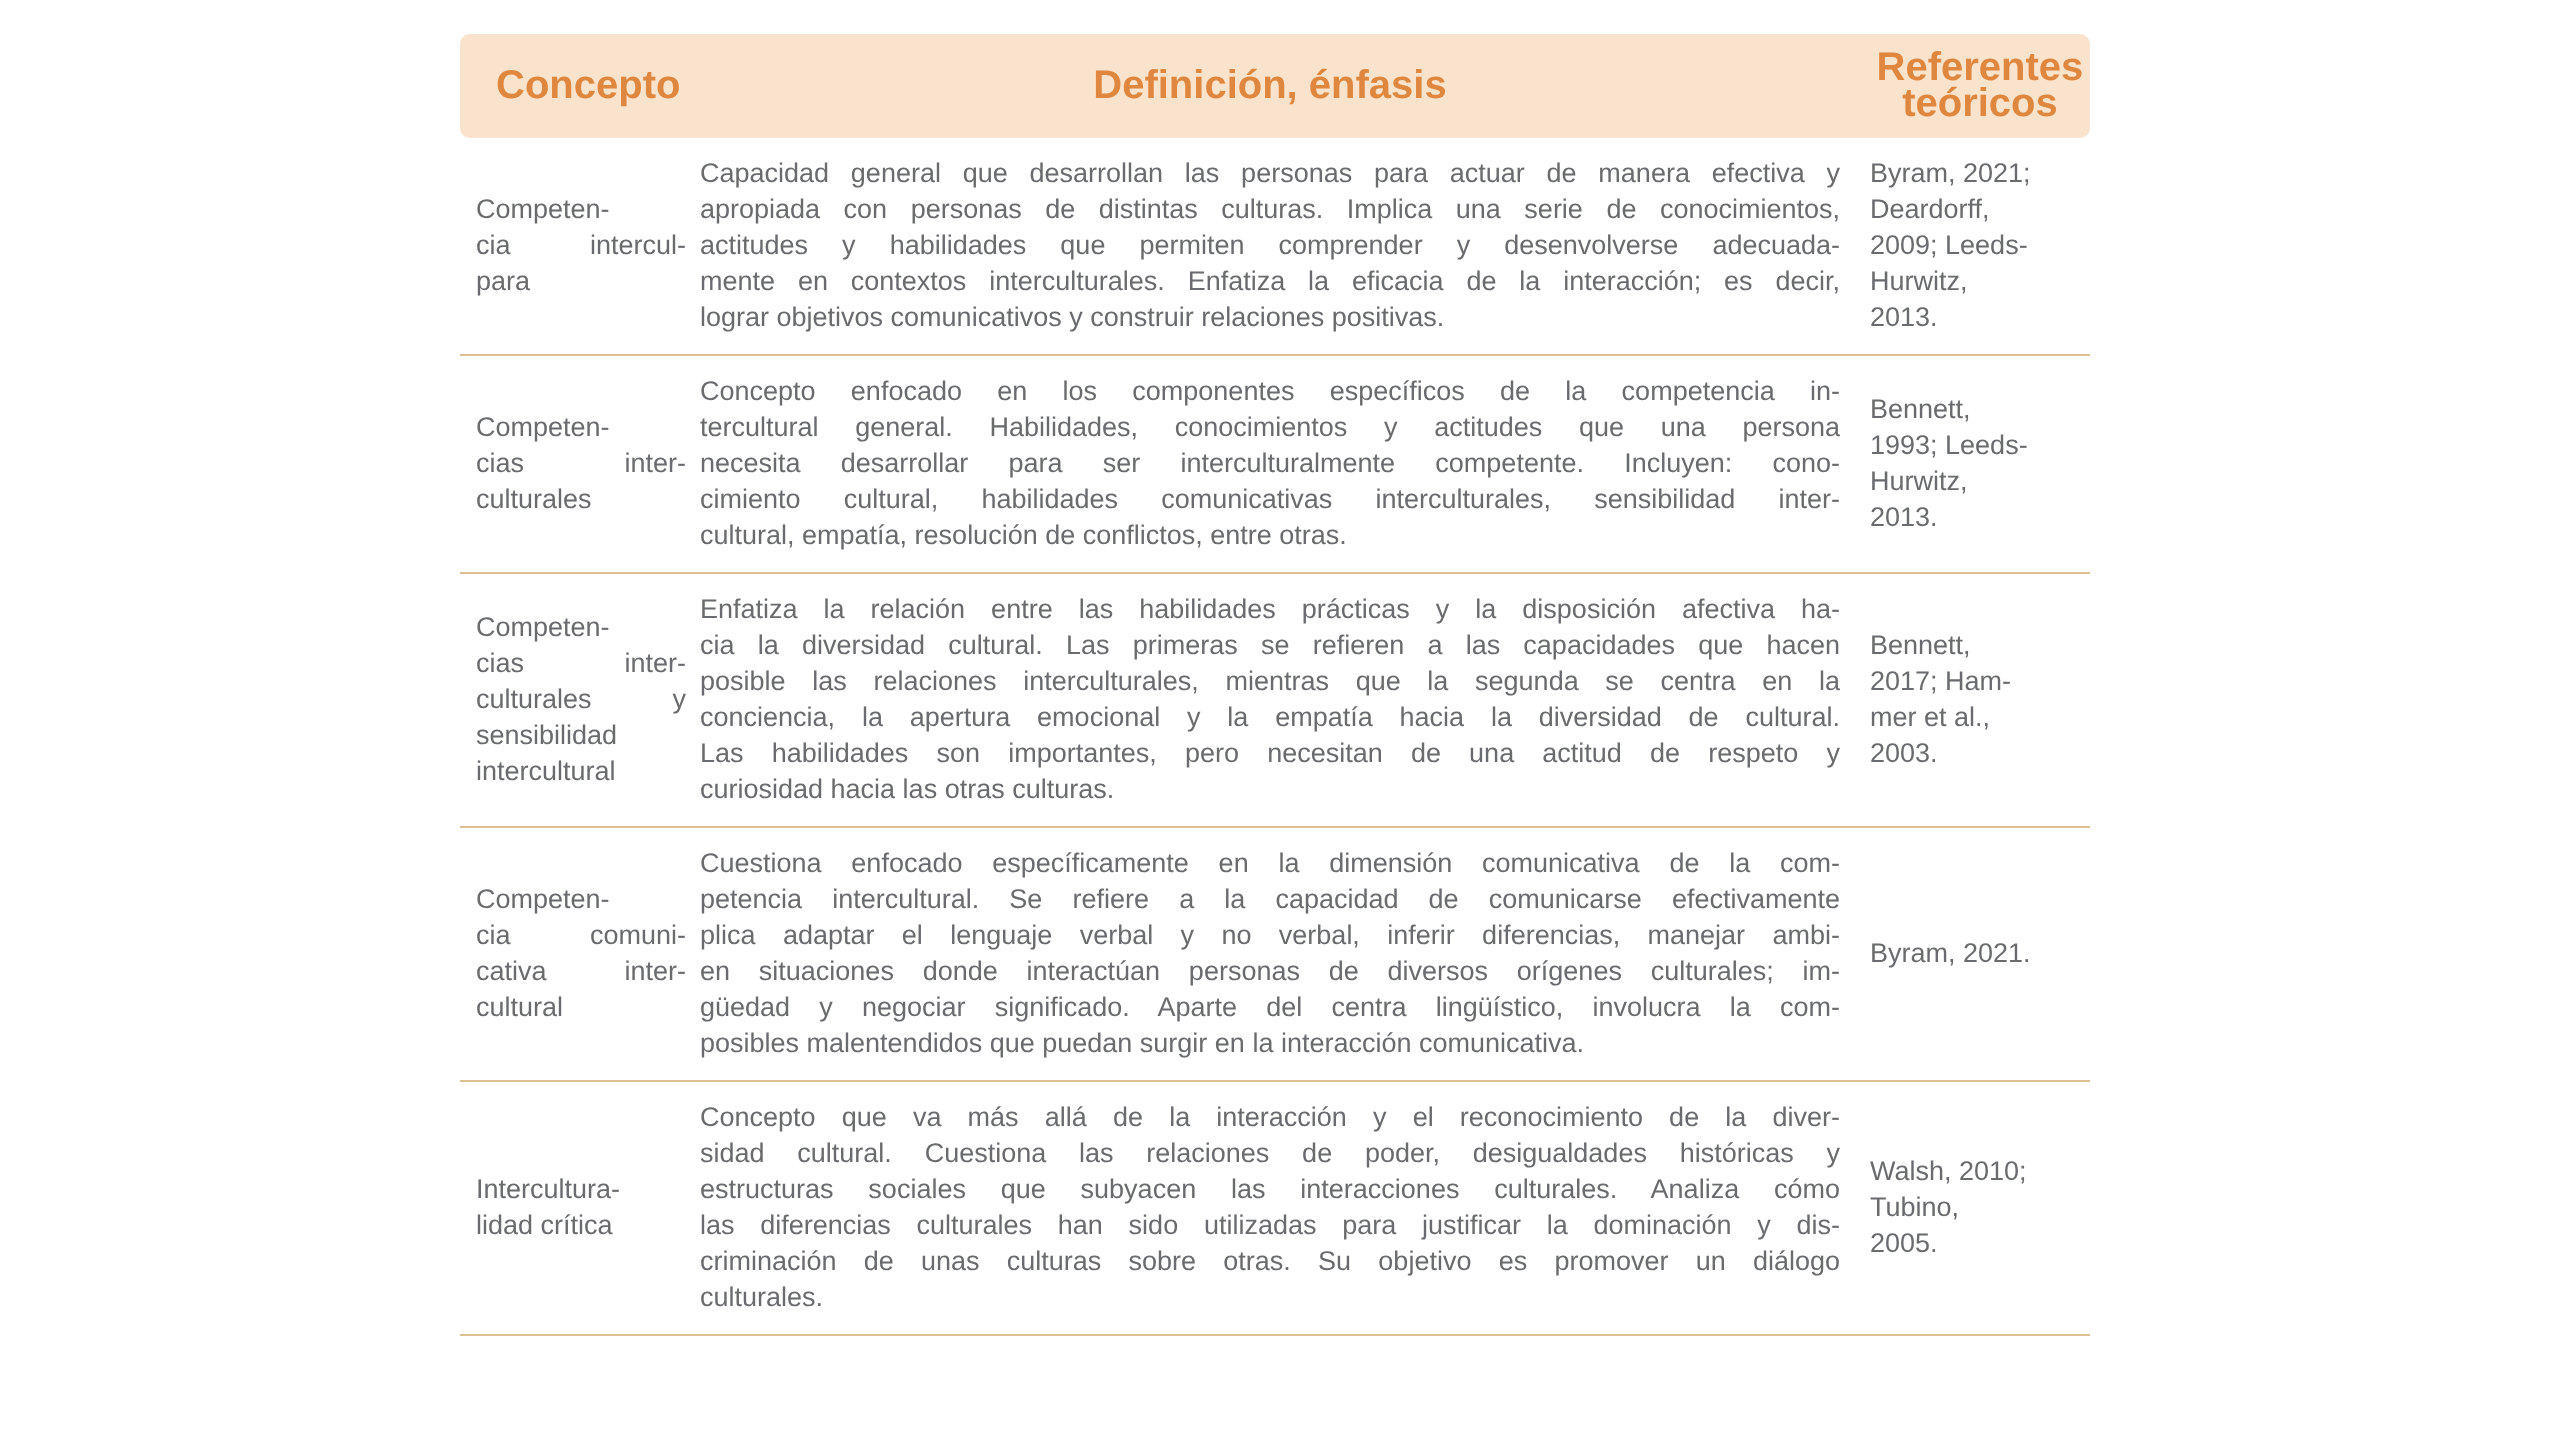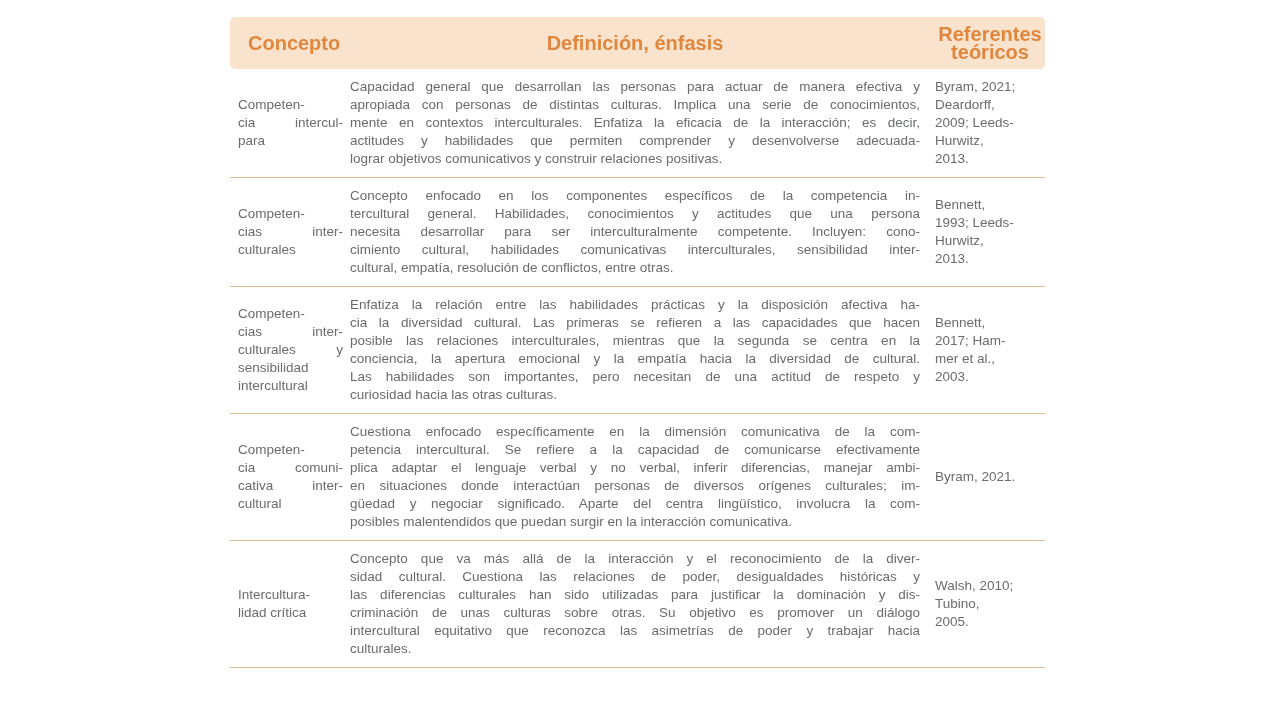--- a/index.html
+++ b/index.html
@@ -98,22 +98,22 @@
   <div class="tbody">
       <div class="trow">
         <div class="ccell">
           <div class="line jline">Competen-</div>
           <div class="line jline">cia intercul-</div>
           <div class="line">para</div>
         </div>
         <div class="dcell">
           <div class="line jline">Capacidad general que desarrollan las personas para actuar de manera efectiva y</div>
           <div class="line jline">apropiada con personas de distintas culturas. Implica una serie de conocimientos,</div>
+          <div class="line jline">actitudes y habilidades que permiten comprender y desenvolverse adecuada-</div>
           <div class="line jline">mente en contextos interculturales. Enfatiza la eficacia de la interacción; es decir,</div>
-          <div class="line jline">actitudes y habilidades que permiten comprender y desenvolverse adecuada-</div>
           <div class="line">lograr objetivos comunicativos y construir relaciones positivas.</div>
         </div>
         <div class="rcell">
           <div class="line">Byram, 2021;</div>
           <div class="line">Deardorff,</div>
           <div class="line">2009; Leeds-</div>
           <div class="line">Hurwitz,</div>
           <div class="line">2013.</div>
         </div>
       </div>
@@ -180,23 +180,23 @@
         </div>
       </div>
       <div class="trow">
         <div class="ccell">
           <div class="line jline">Intercultura-</div>
           <div class="line">lidad crítica</div>
         </div>
         <div class="dcell">
           <div class="line jline">Concepto que va más allá de la interacción y el reconocimiento de la diver-</div>
           <div class="line jline">sidad cultural. Cuestiona las relaciones de poder, desigualdades históricas y</div>
+          <div class="line jline">estructuras sociales que subyacen las interacciones culturales. Analiza cómo</div>
           <div class="line jline">las diferencias culturales han sido utilizadas para justificar la dominación y dis-</div>
           <div class="line jline">criminación de unas culturas sobre otras. Su objetivo es promover un diálogo</div>
-          <div class="line jline">intercultural equitativo que reconozca las asimetrías de poder y trabajar hacia</div>
           <div class="line">culturales.</div>
         </div>
         <div class="rcell">
           <div class="line">Walsh, 2010;</div>
           <div class="line">Tubino,</div>
           <div class="line">2005.</div>
         </div>
       </div>
     </div>
 </div>

